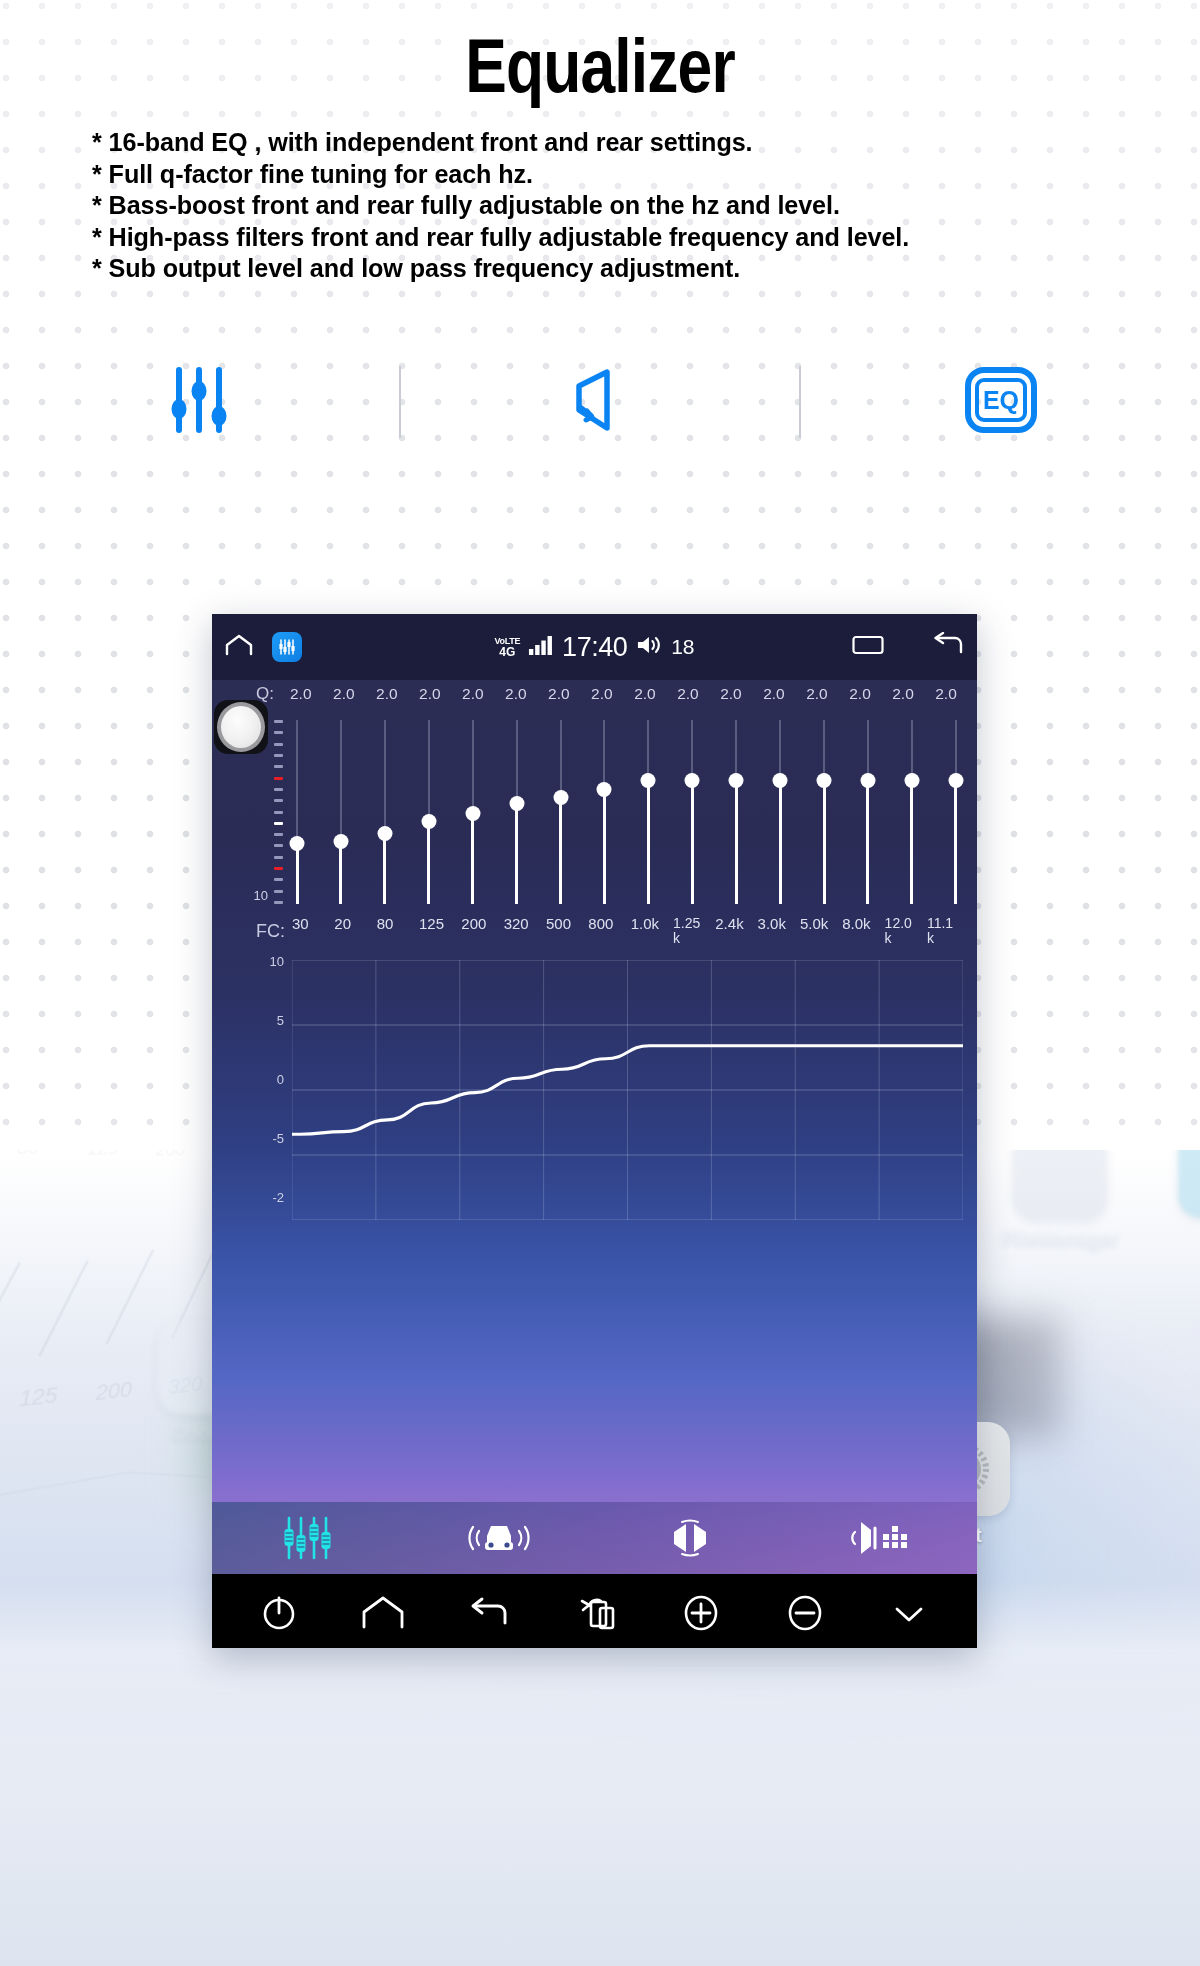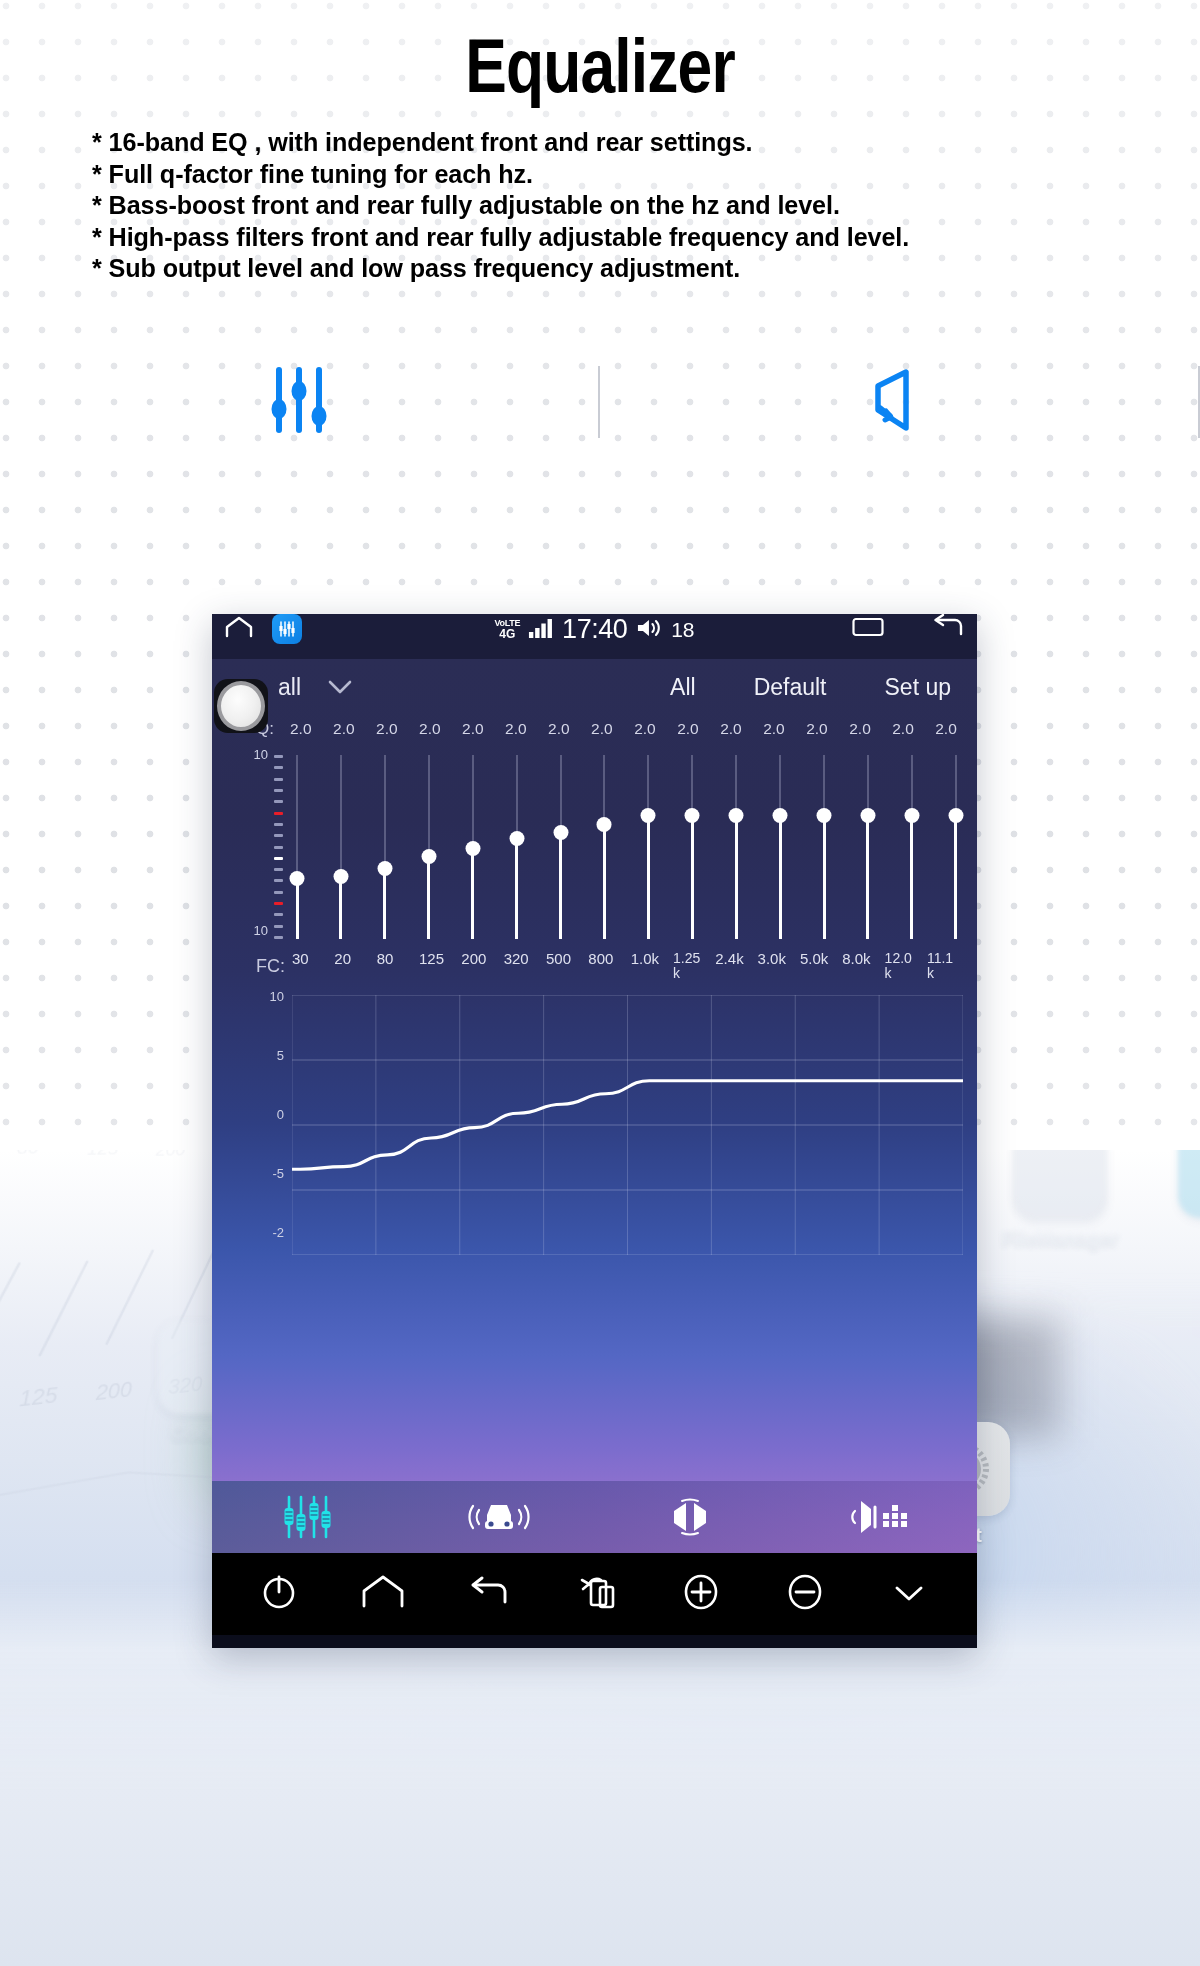--- a/index.html
+++ b/index.html
@@ -151,23 +151,23 @@
     position: absolute; left: 212px; top: 614px;
     width: 765px; height: 1034px;
     z-index: 6;
     background: #0b0d1c;
     box-shadow: 0 10px 34px rgba(40,50,80,0.28);
     overflow: hidden;
   }
 
   
   .statusbar {
-    position: relative; height: 45px; width: 100%;
+    position: relative; height: 66px; width: 100%;
     background: #1b1d3a;
-    display: flex; align-items: flex-start;
+    display: flex; align-items: center;
     padding: 0 12px;
     color: #fff;
   }
   .sb-left { display: flex; align-items: center; gap: 18px; }
   .sb-mid {
     position: absolute; left: 50%; transform: translateX(-50%);
     display: flex; align-items: center; gap: 8px;
   }
   .sb-right { margin-left: auto; display: flex; align-items: center; gap: 46px; }
   .volte {
@@ -349,20 +349,29 @@
     <div class="feature-cell">
       <span class="ic-blue">
         <svg width="74" height="72" viewBox="0 0 74 72">
           <path d="M44 8 L44 64 L16 46 L16 22 Z" fill="none" stroke="#0b84f3" stroke-width="5.5" stroke-linejoin="round"></path>
           <path d="M18 44 L28 52" stroke="#0b84f3" stroke-width="5.5" stroke-linecap="round"></path>
           <path d="M24 47 L29 53 L23 56" fill="none" stroke="#0b84f3" stroke-width="5" stroke-linecap="round" stroke-linejoin="round"></path>
         </svg>
       </span>
     </div>
     <div class="feature-sep"></div>
+    <div class="feature-cell">
+      <span class="ic-blue">
+        <svg width="80" height="72" viewBox="0 0 80 72">
+          <rect x="7" y="6" width="66" height="60" rx="16" ry="16" fill="none" stroke="#0b84f3" stroke-width="6"></rect>
+          <rect x="16" y="16" width="48" height="40" rx="7" ry="7" fill="none" stroke="#0b84f3" stroke-width="4"></rect>
+          <text x="40" y="45" text-anchor="middle" font-family="Liberation Sans, sans-serif" font-size="25" font-weight="bold" fill="#0b84f3">EQ</text>
+        </svg>
+      </span>
+    </div>
   </div>
 
   <div class="photo">
     <div class="photo-sky"></div>
     <div class="photo-screenglow"></div>
     <div class="photo-darkband"></div>
     <div class="photo-colorblur"></div>
 
     <div class="ghost">
       <svg viewBox="0 0 600 520" preserveAspectRatio="none">
@@ -525,33 +534,20 @@
             <path d="M12 1 L4.5 6 L12 11" fill="none" stroke="#fff" stroke-width="2.4" stroke-linecap="round" stroke-linejoin="round"></path>
           </svg>
         </span>
       </div>
     </div>
 
     <div class="eqbody">
 
       <div class="knob"></div>
 
-      <div class="eq-header">
-        <span class="eq-preset">all</span>
-        <span class="chev-d">
-          <svg width="26" height="16" viewBox="0 0 26 16">
-            <path d="M3 3 L13 13 L23 3" fill="none" stroke="#cfd2e6" stroke-width="2.6" stroke-linecap="round" stroke-linejoin="round"></path>
-          </svg>
-        </span>
-        <span class="eq-actions">
-          <span>All</span>
-          <span>Default</span>
-          <span>Set up</span>
-        </span>
-      </div>
 
       <div class="q-row">
         <span class="q-label">Q:</span>
         <span class="q-vals">
           <span>2.0</span>
           <span>2.0</span>
           <span>2.0</span>
           <span>2.0</span>
           <span>2.0</span>
           <span>2.0</span>

